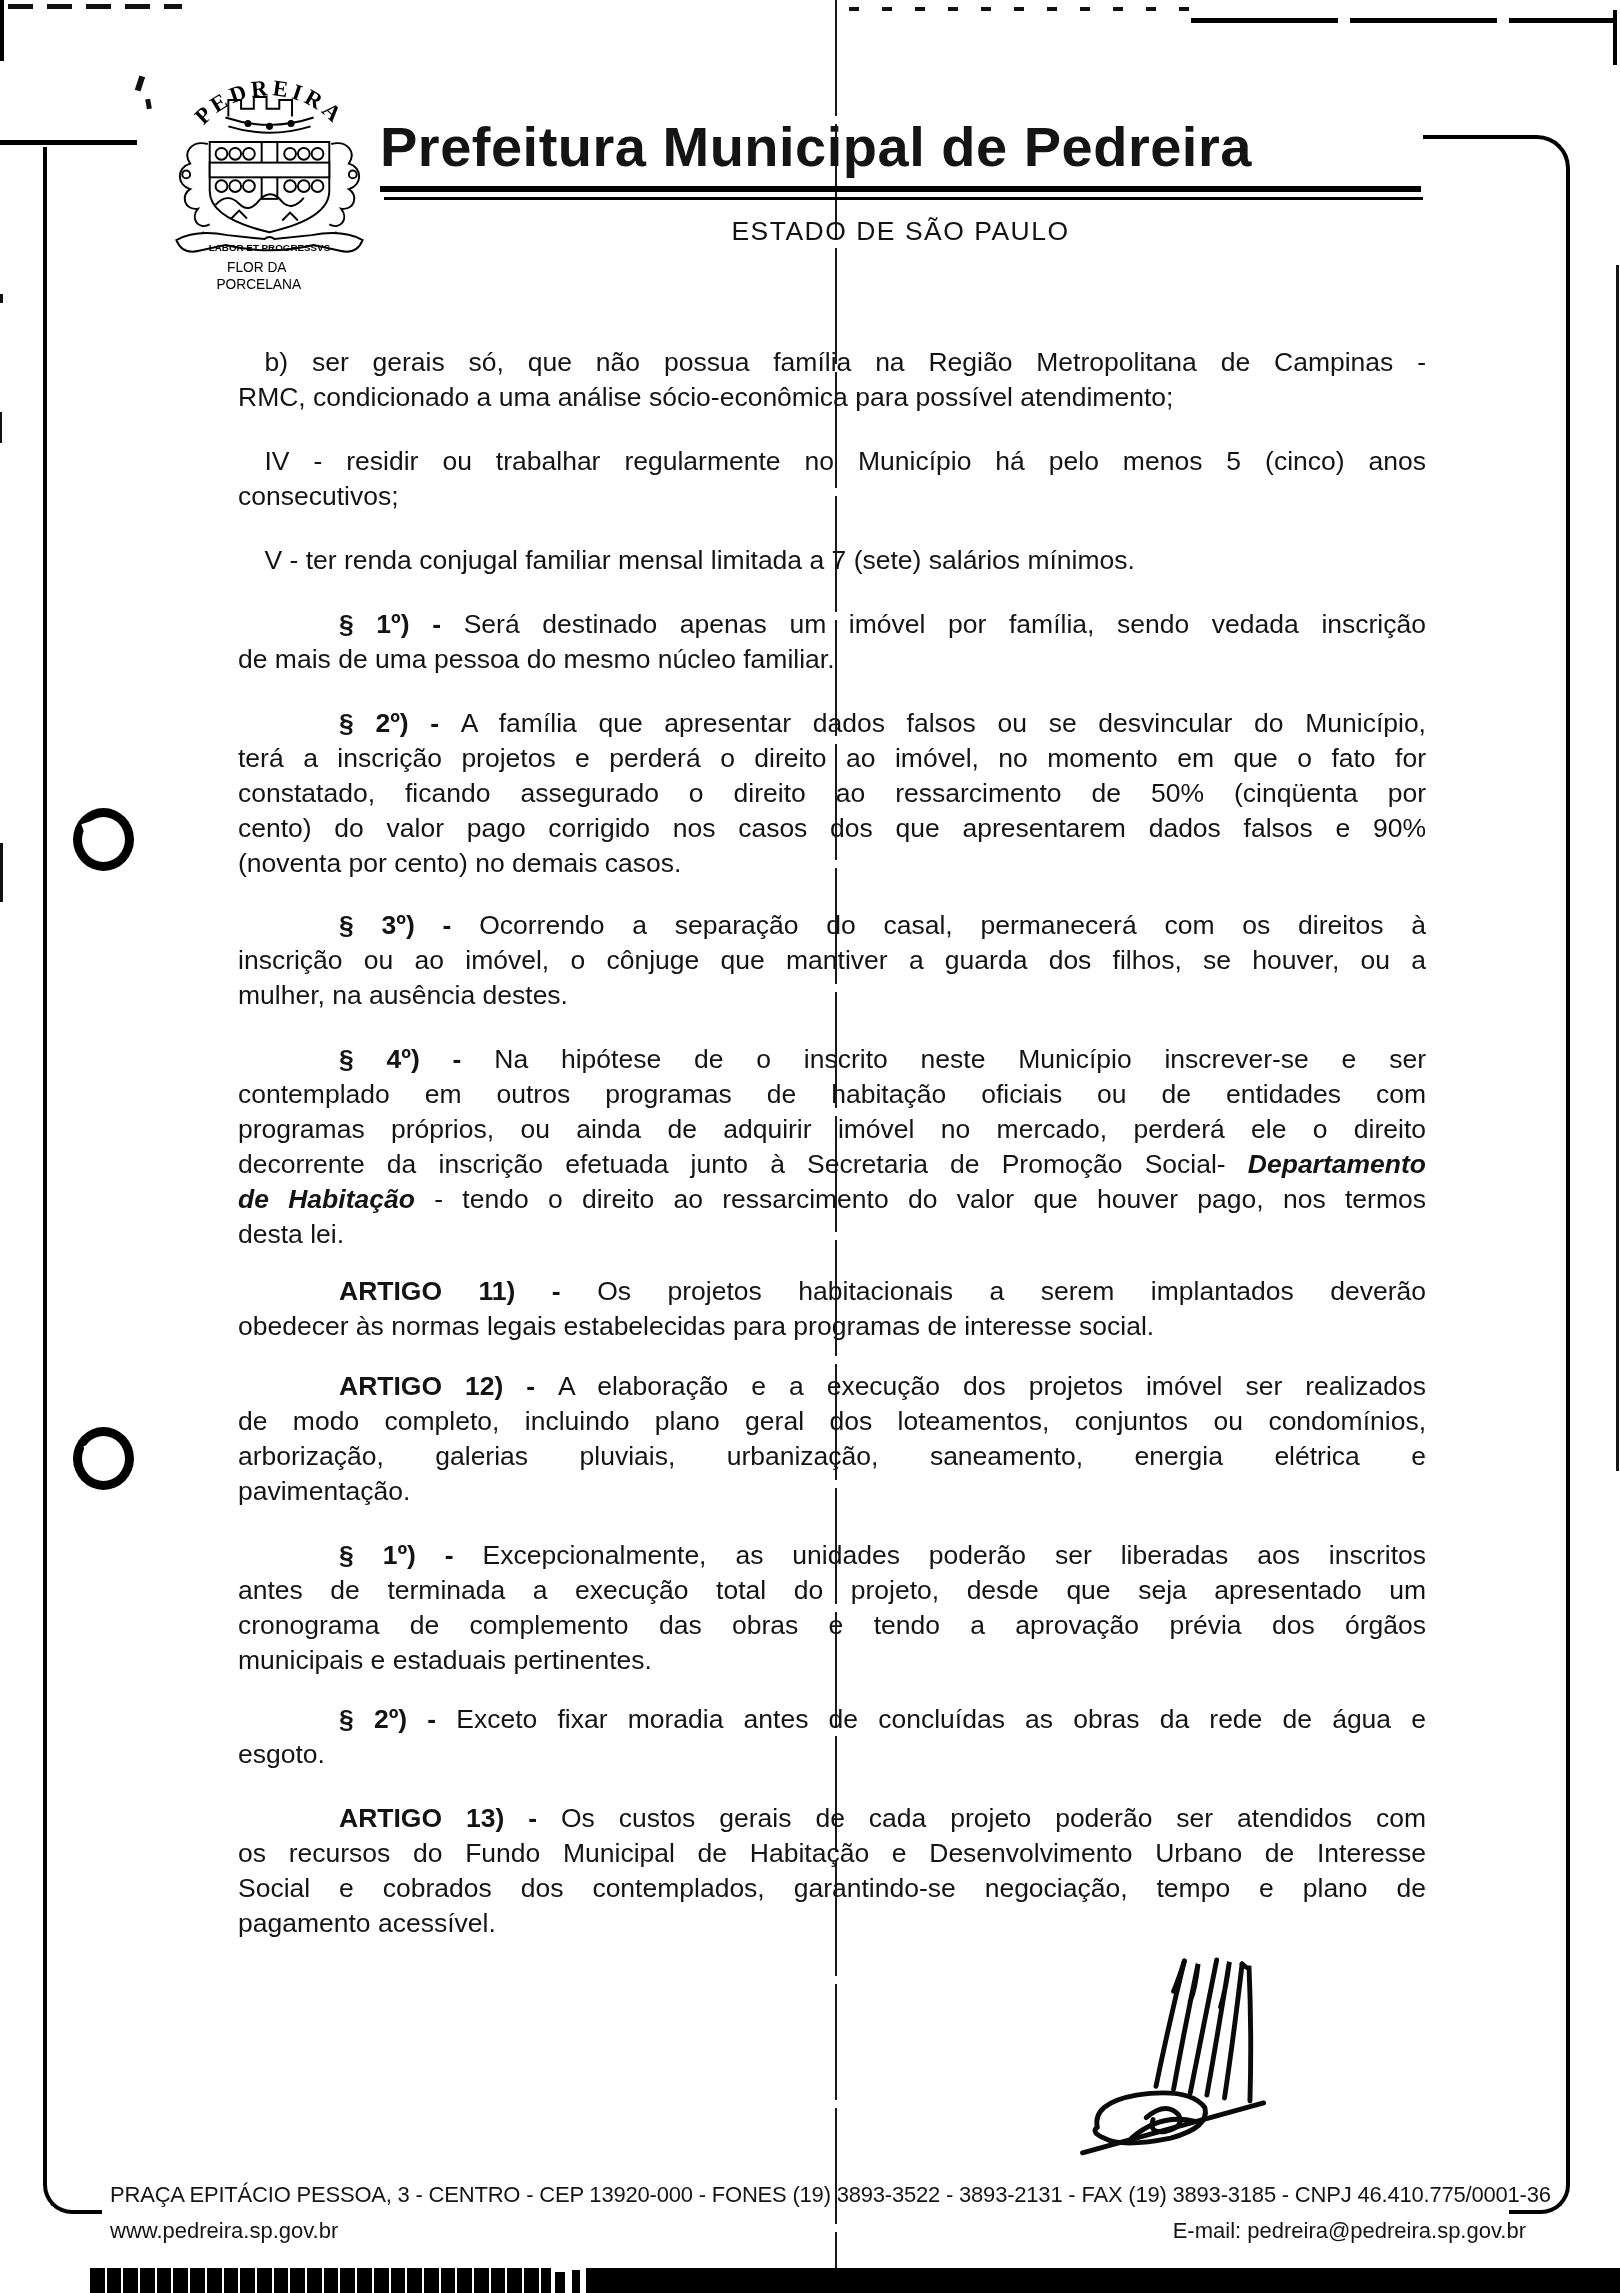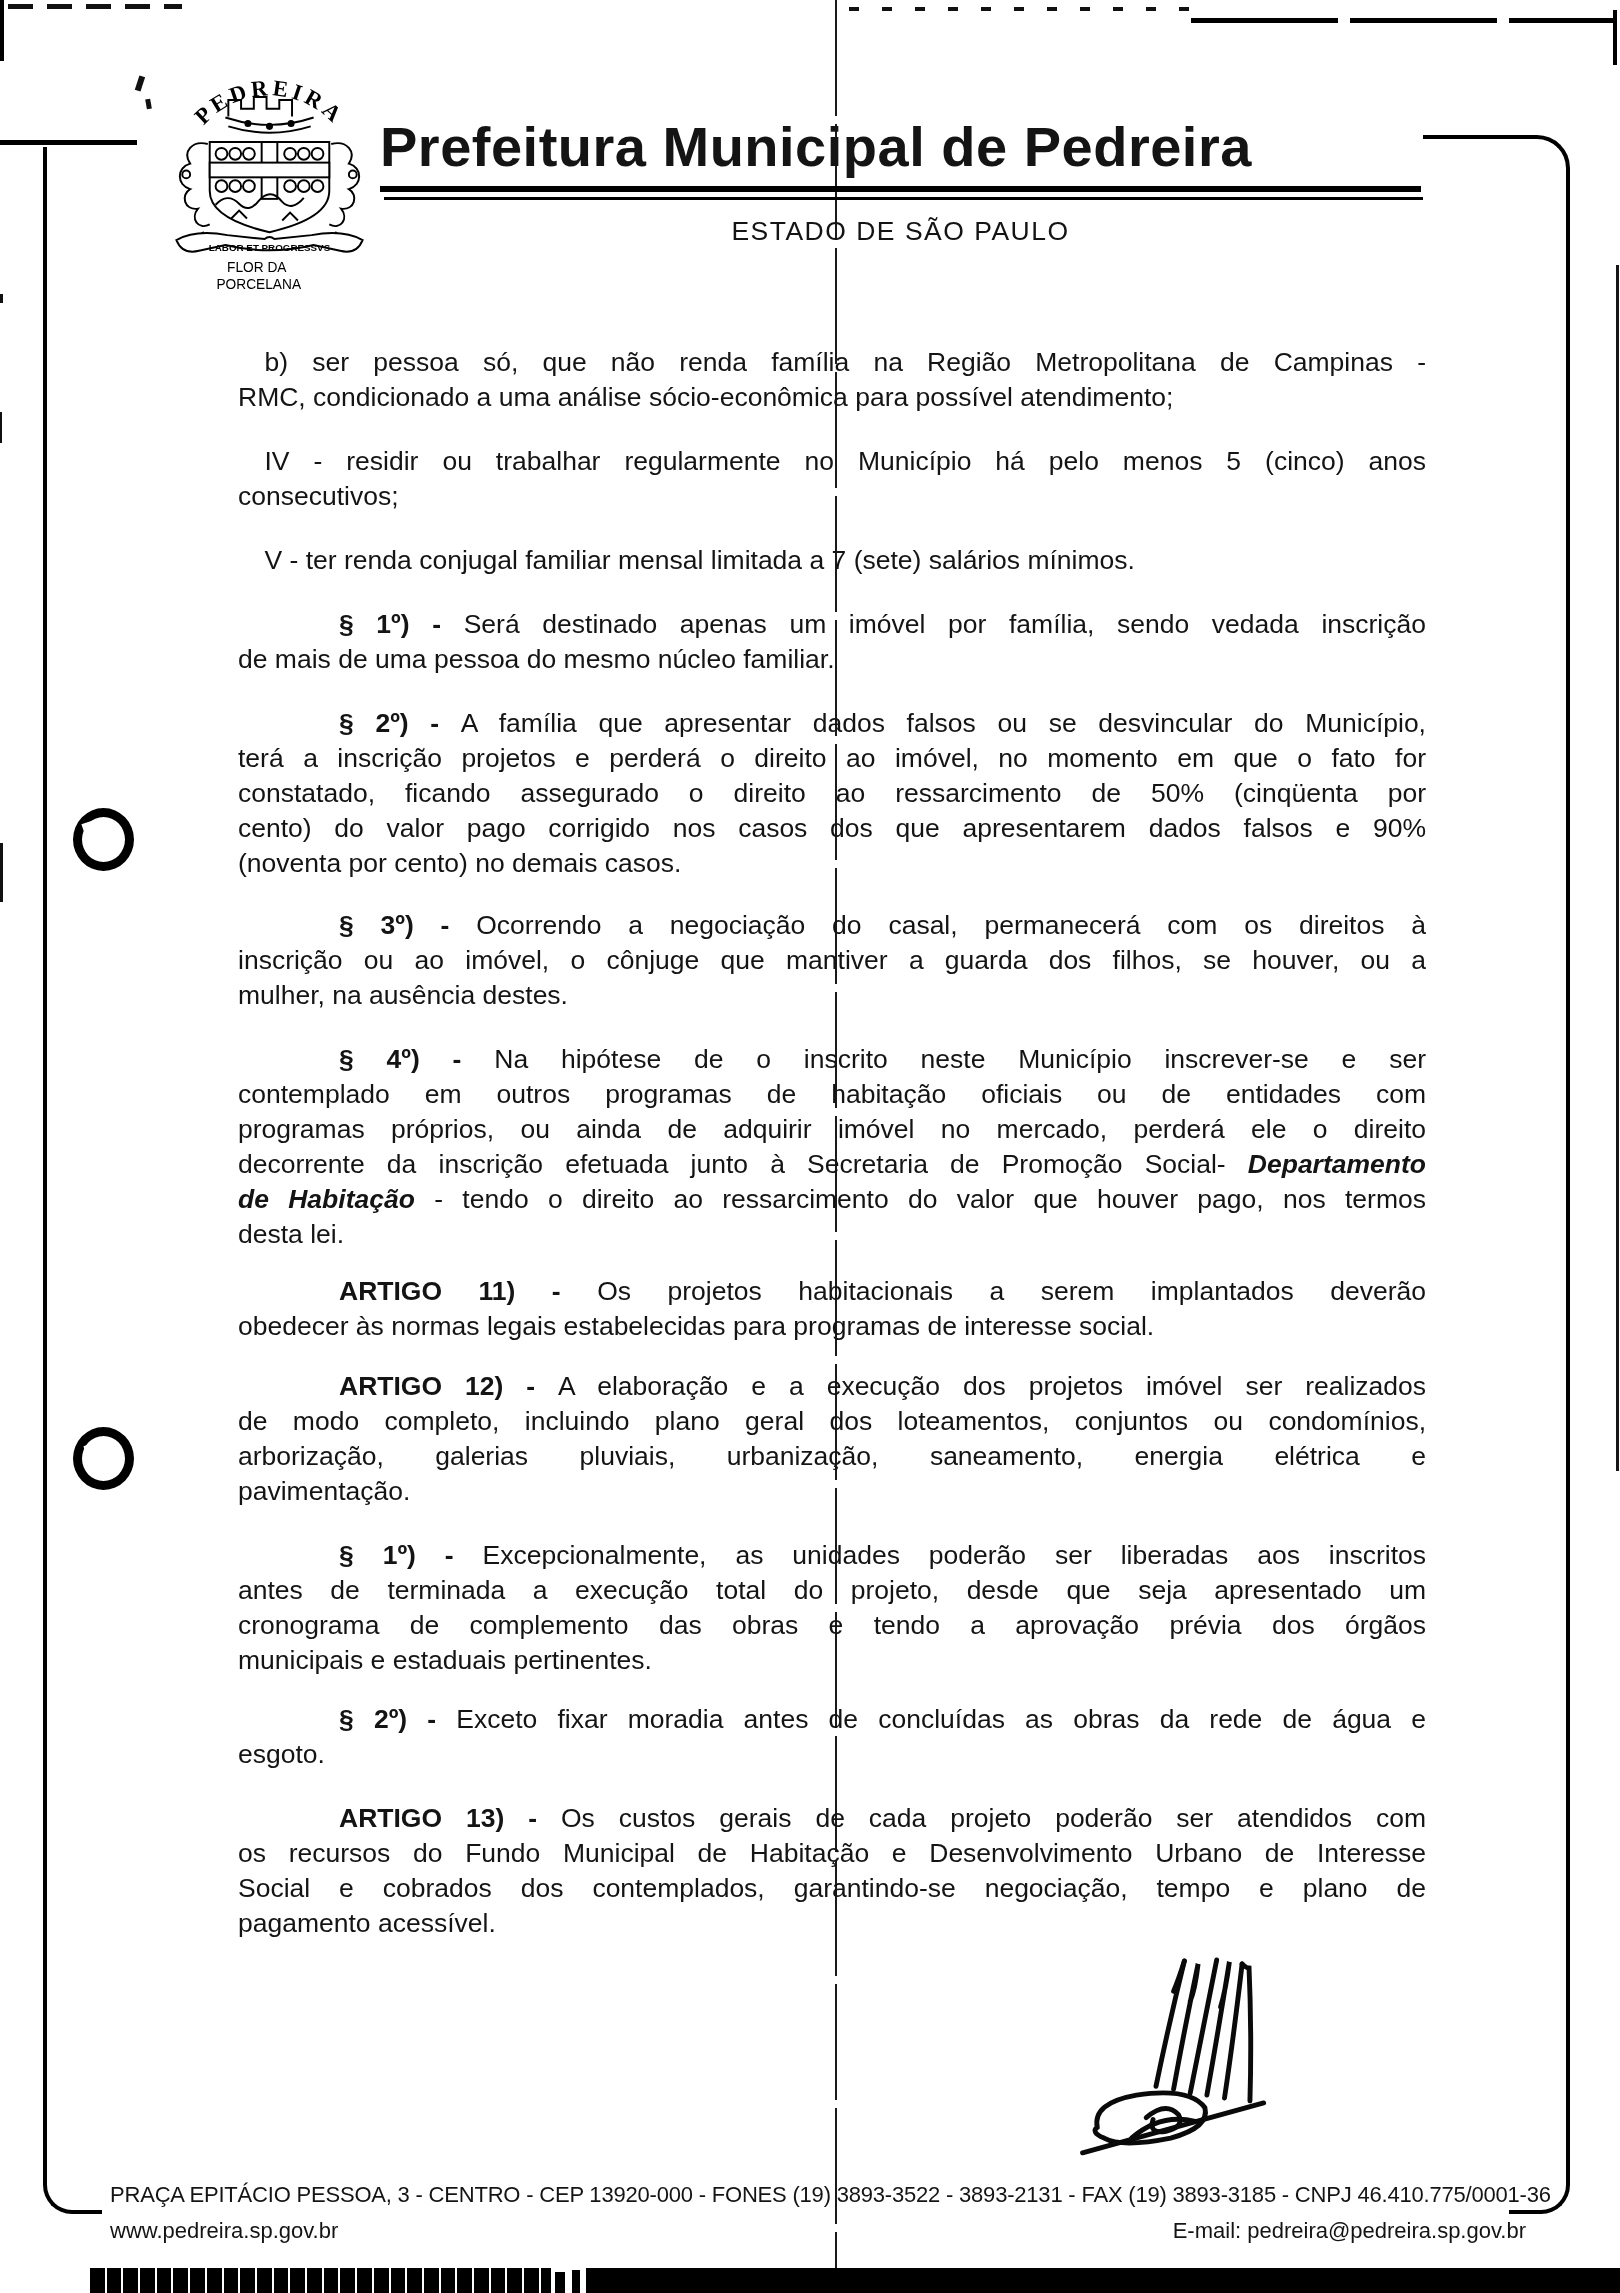--- a/index.html
+++ b/index.html
@@ -135,21 +135,21 @@
   <div class="abs" id="subtitle">ESTADO DE SÃO PAULO</div>
 
   <div class="abs punch" style="left:73px;top:808px;"></div>
   <div class="abs punch-notch" style="position:absolute;left:82px;top:821px;"></div>
   <div class="abs punch" style="left:73px;top:1427px;"></div>
   <div class="abs punch-notch" style="position:absolute;left:84px;top:1443px;"></div>
 
   <div class="abs" id="content">
 
     <div class="para">
-      <div class="jline ind27"><span>b) ser pessoa só, que não renda família na Região Metropolitana de Campinas -</span></div>
+      <div class="jline ind27"><span>b) ser gerais só, que não possua família na Região Metropolitana de Campinas -</span></div>
       <div class="jline last"><span>RMC, condicionado a uma análise sócio-econômica para possível atendimento;</span></div>
     </div>
 
     <div class="para">
       <div class="jline ind27"><span>IV - residir ou trabalhar regularmente no Município há pelo menos 5 (cinco) anos</span></div>
       <div class="jline last"><span>consecutivos;</span></div>
     </div>
 
     <div class="para mb40">
       <div class="jline last ind27"><span>V - ter renda conjugal familiar mensal limitada a 7 (sete) salários mínimos.</span></div>
@@ -162,21 +162,21 @@
 
     <div class="para mb28">
       <div class="jline ind103"><span class="bp">§ 2º) - </span><span>A família que apresentar dados falsos ou se desvincular do Município,</span></div>
       <div class="jline"><span>terá a inscrição projetos e perderá o direito ao imóvel, no momento em que o fato for</span></div>
       <div class="jline"><span>constatado, ficando assegurado o direito ao ressarcimento de 50% (cinqüenta por</span></div>
       <div class="jline"><span>cento) do valor pago corrigido nos casos dos que apresentarem dados falsos e 90%</span></div>
       <div class="jline last"><span>(noventa por cento) no demais casos.</span></div>
     </div>
 
     <div class="para">
-      <div class="jline ind103"><span class="bp">§ 3º) - </span><span>Ocorrendo a negociação do casal, permanecerá com os direitos à</span></div>
+      <div class="jline ind103"><span class="bp">§ 3º) - </span><span>Ocorrendo a separação do casal, permanecerá com os direitos à</span></div>
       <div class="jline"><span>inscrição ou ao imóvel, o cônjuge que mantiver a guarda dos filhos, se houver, ou a</span></div>
       <div class="jline last"><span>mulher, na ausência destes.</span></div>
     </div>
 
     <div class="para mb22">
       <div class="jline ind103"><span class="bp">§ 4º) - </span><span>Na hipótese de o inscrito neste Município inscrever-se e ser</span></div>
       <div class="jline"><span>contemplado em outros programas de habitação oficiais ou de entidades com</span></div>
       <div class="jline"><span>programas próprios, ou ainda de adquirir imóvel no mercado, perderá ele o direito</span></div>
       <div class="jline"><span>decorrente da inscrição efetuada junto à Secretaria de Promoção Social- </span><span class="it">Departamento</span></div>
       <div class="jline"><span class="it">de Habitação</span><span> - tendo o direito ao ressarcimento do valor que houver pago, nos termos</span></div>

